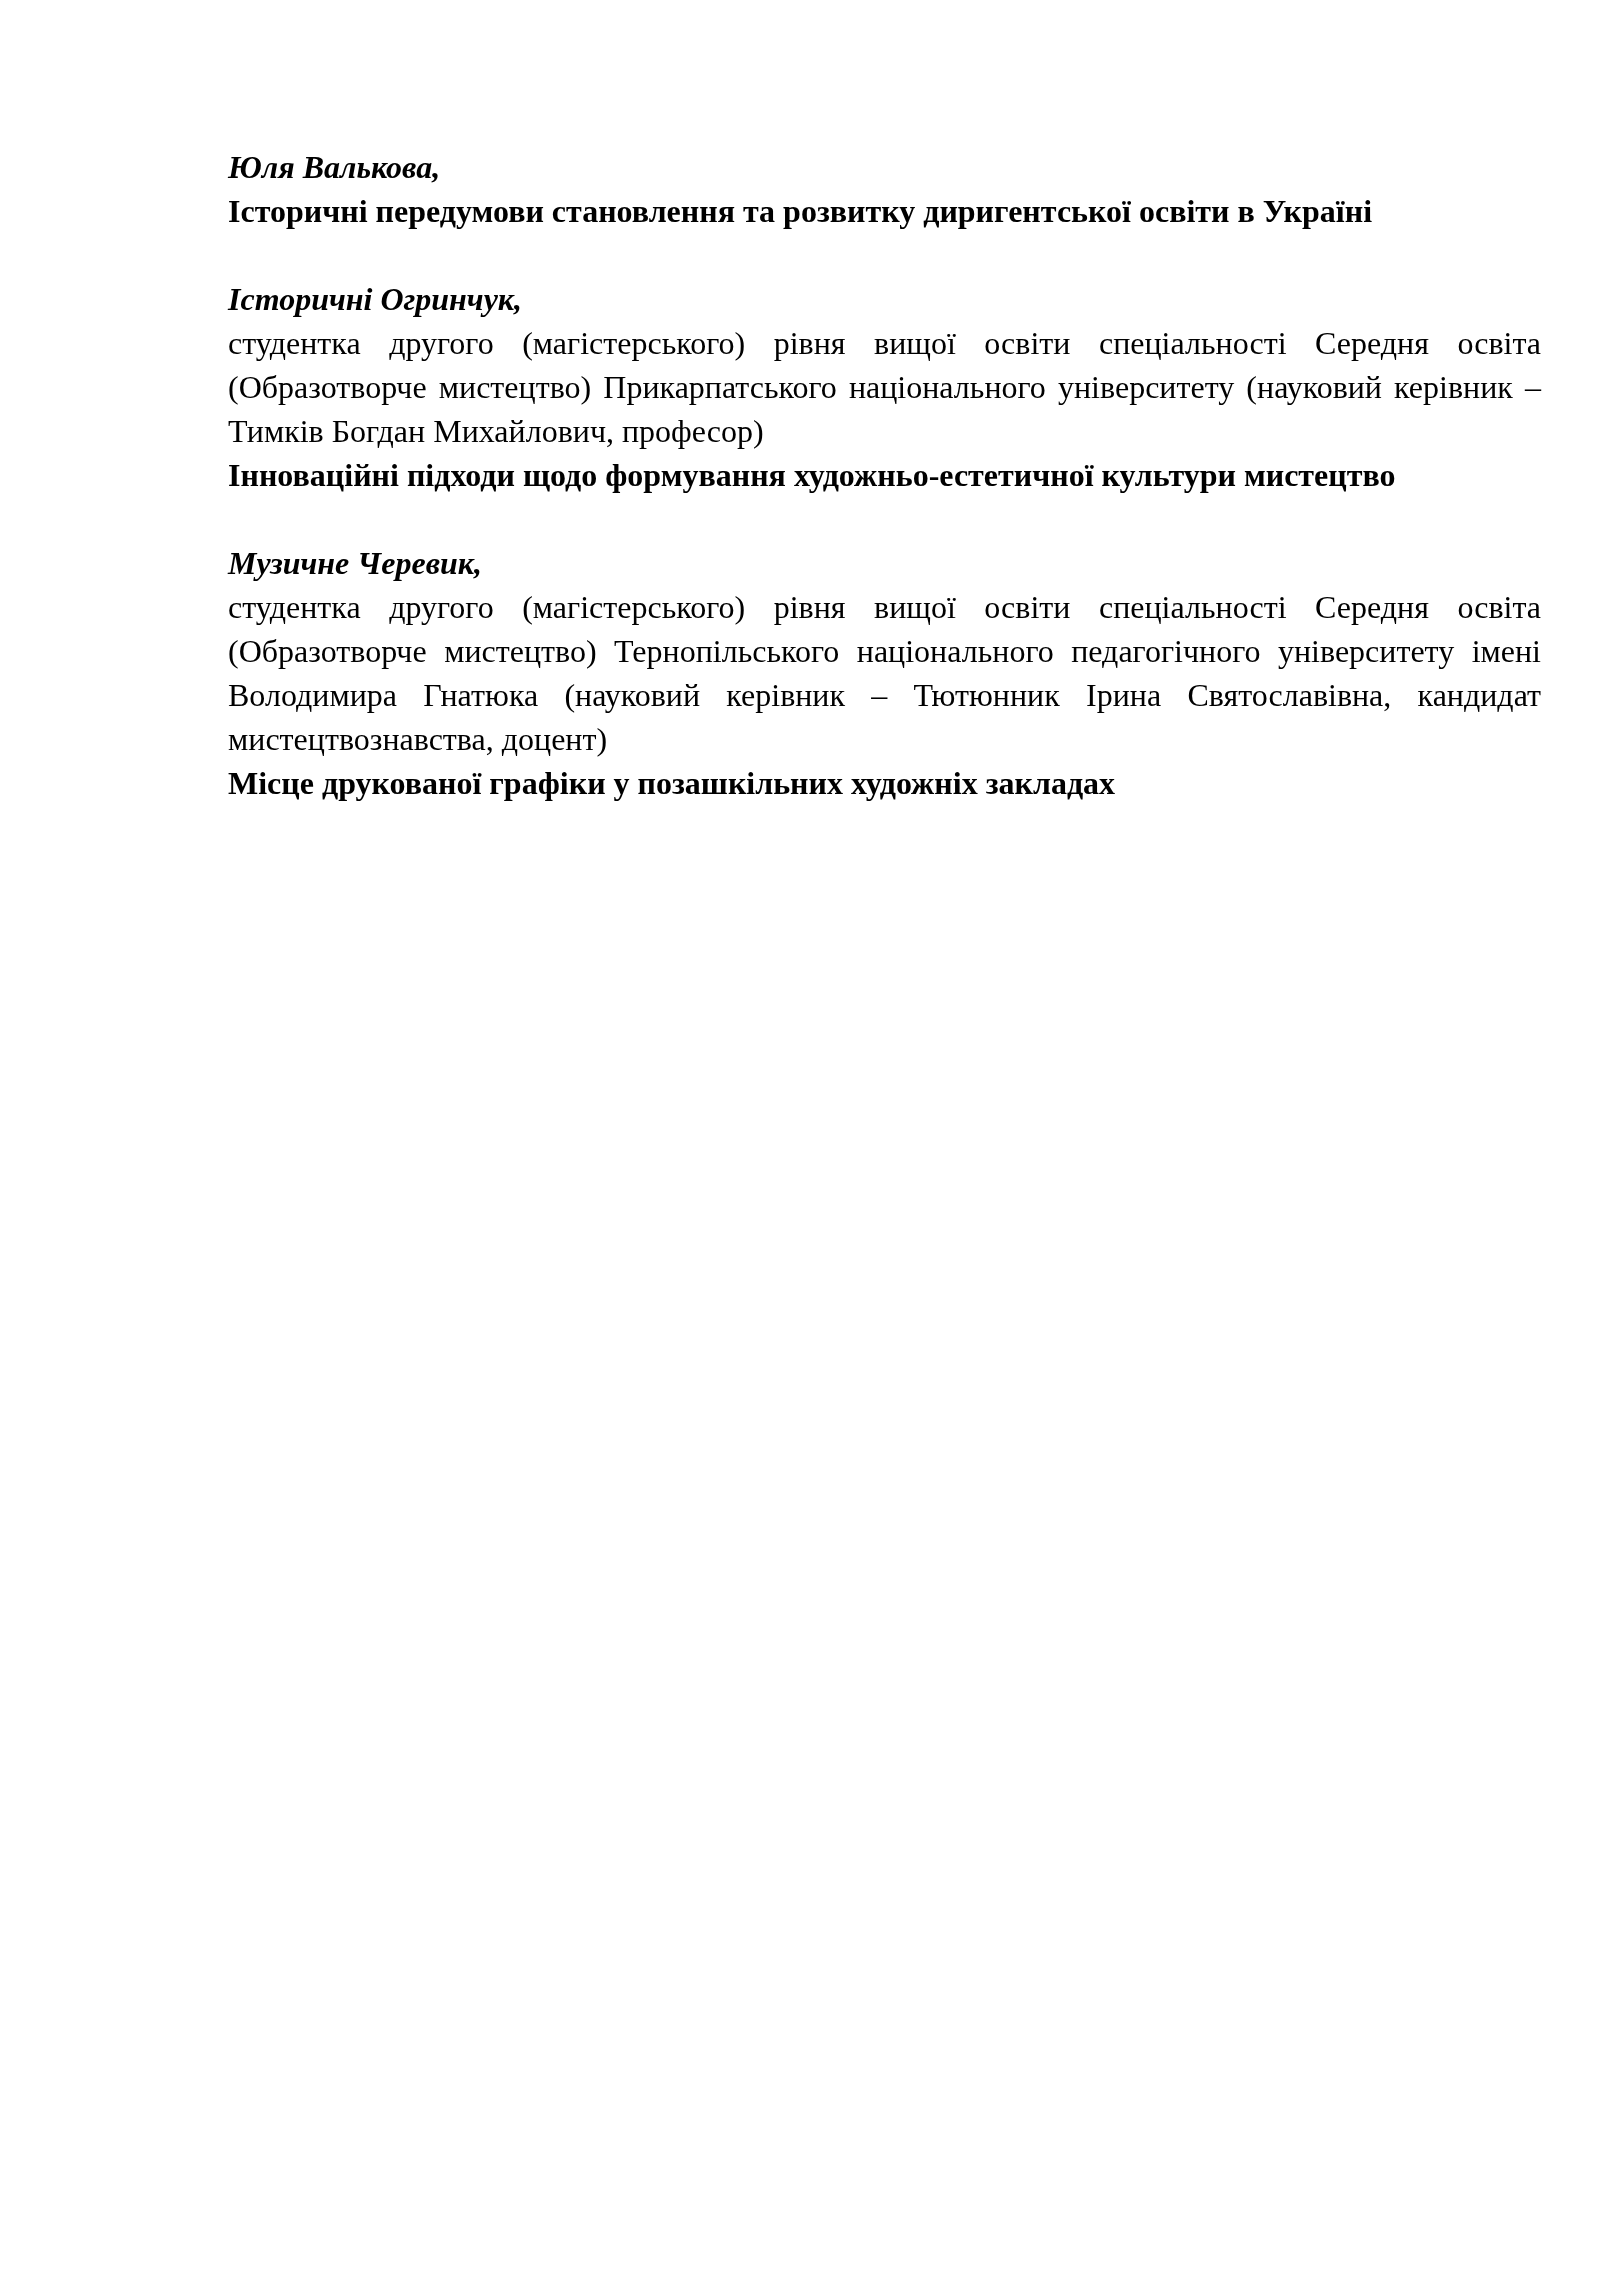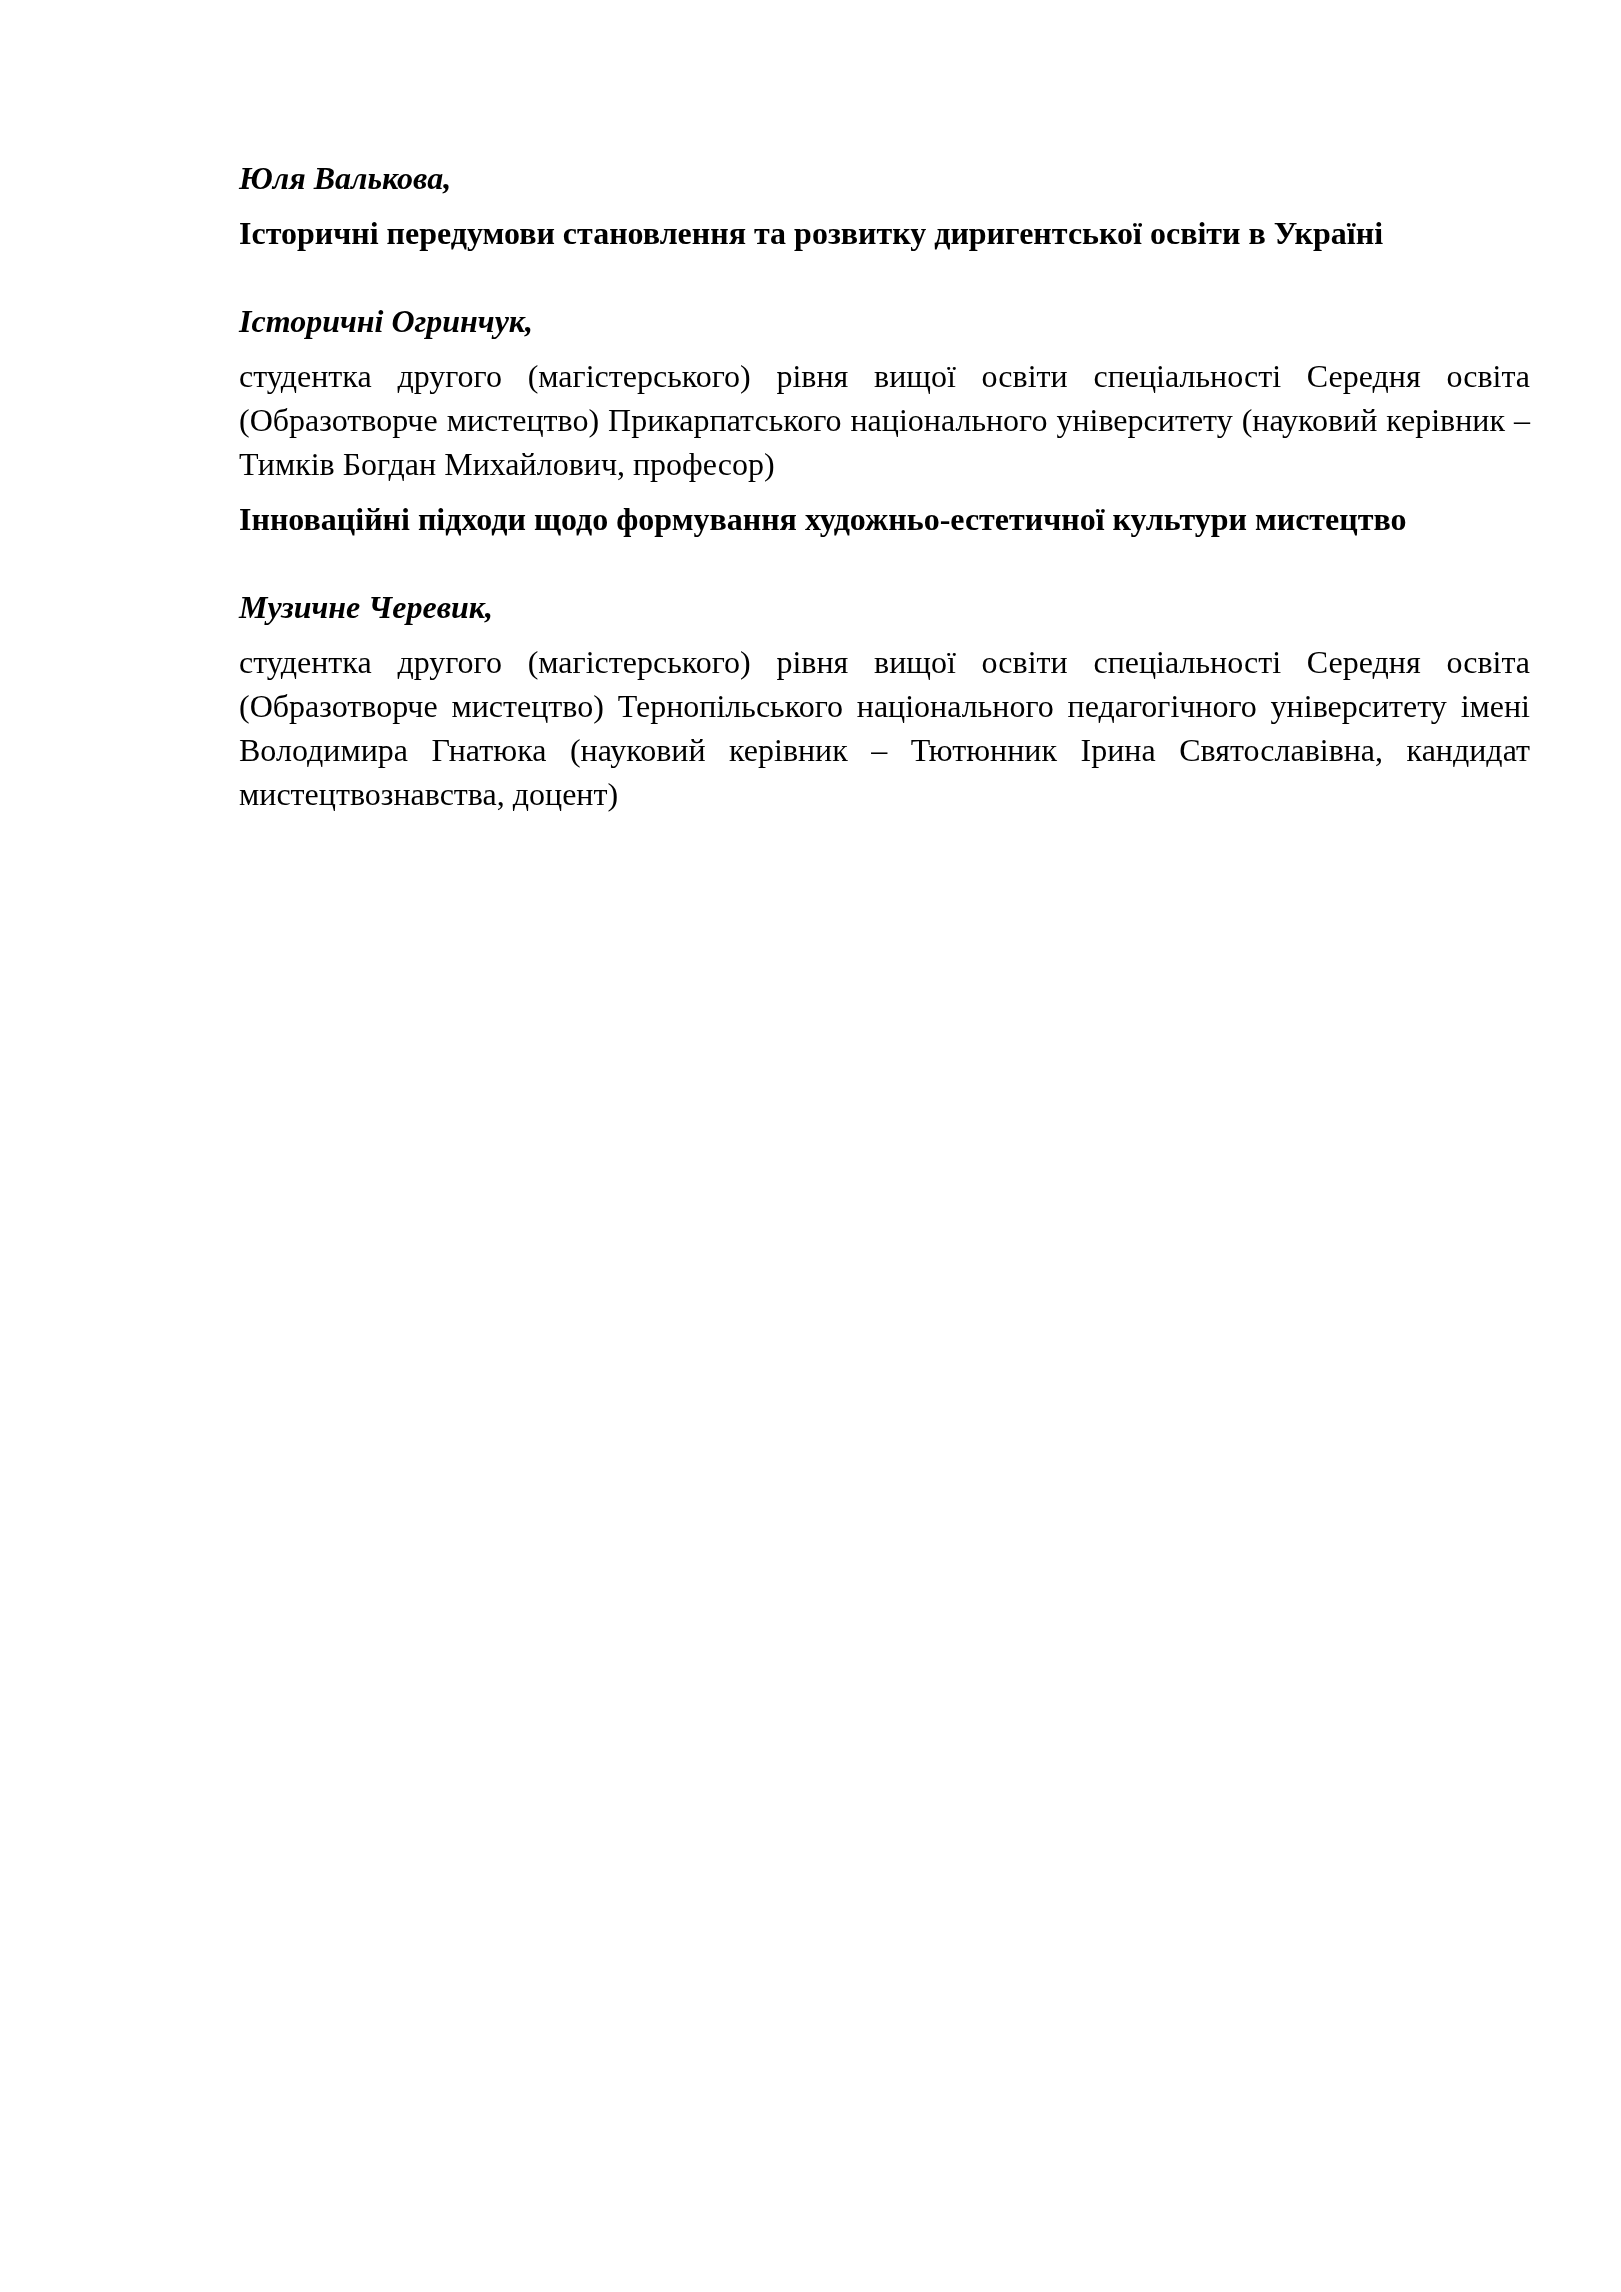--- a/index.html
+++ b/index.html
@@ -19,21 +19,21 @@
   .content {
     position: absolute;
     top: 145px;
     left: 228px;
     width: 1313px;
   }
   .entry {
     margin: 0 0 44px 0;
   }
   .entry p {
-    margin: 11px;
+    margin: 0;
     font-size: 32px;
     line-height: 44px;
   }
   .author-name {
     font-weight: bold;
     font-style: italic;
   }
   .affiliation {
     text-align: justify;
     text-justify: inter-word;
@@ -56,17 +56,18 @@
 
     <div class="entry">
       <p class="author-name">Історичні Огринчук,</p>
       <p class="affiliation">студентка другого (магістерського) рівня вищої освіти спеціальності Середня освіта (Образотворче мистецтво) Прикарпатського національного університету (науковий керівник – Тимків Богдан Михайлович, професор)</p>
       <p class="paper-title">Інноваційні підходи щодо формування художньо-естетичної культури мистецтво</p>
     </div>
 
     <div class="entry">
       <p class="author-name">Музичне Черевик,</p>
       <p class="affiliation">студентка другого (магістерського) рівня вищої освіти спеціальності Середня освіта (Образотворче мистецтво) Тернопільського національного педагогічного університету імені Володимира Гнатюка (науковий керівник – Тютюнник Ірина Святославівна, кандидат мистецтвознавства, доцент)</p>
+      <p class="paper-title">Місце друкованої графіки у позашкільних художніх закладах</p>
     </div>
 
   </div>
 </div>
 
 
 </body></html>

